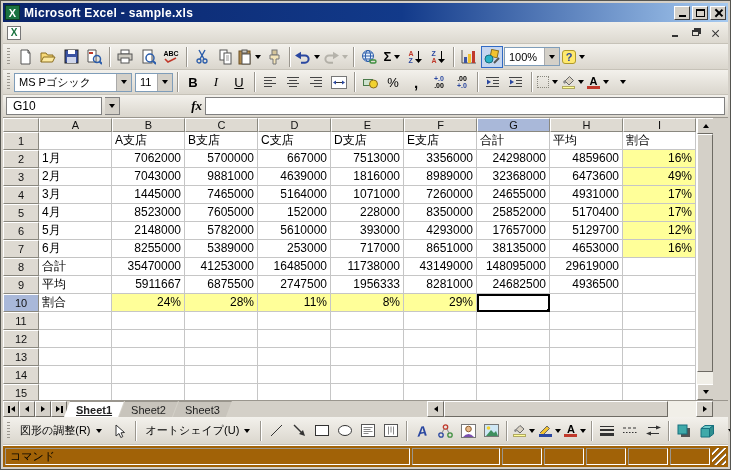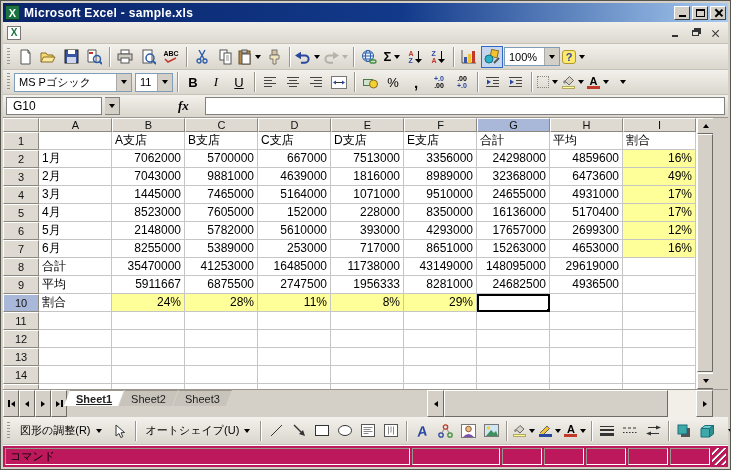--- a/index.html
+++ b/index.html
@@ -62,21 +62,21 @@
   .sortcol{display:flex;flex-direction:column;font-size:7px;line-height:7px;font-weight:bold;}
   .colorbar{width:13px;height:3px;display:block;}
   .stack{display:flex;flex-direction:column;align-items:center;}
 
   
   .fbar { height:23px; flex:none; display:flex; align-items:center; gap:3px; padding:1px 3px;
     background:linear-gradient(#f3f1ec,#dad6cd); border-bottom:1px solid #9a968e; font-size:12px; }
   .namebox { width:96px; height:18px; background:#fff; border:1px solid #808080; display:flex; align-items:center; padding-left:6px; }
   .nbdd { width:15px; height:18px; background:#d4d0c8; border:1px solid #808080; border-left:none;
     display:flex; align-items:center; justify-content:center; }
-  .fxbtn { width:24px; height:18px; display:flex; align-items:center; justify-content:flex-start;
+  .fxbtn { width:24px; height:18px; display:flex; align-items:center; justify-content:flex-end;
     font-style:italic; font-family:"Liberation Serif",serif; font-weight:bold; font-size:13px; }
   .ffield { flex:1; height:18px; background:#fff; border:1px solid #808080; padding-left:4px; }
 
   
   .gridwrap { flex:1; display:flex; background:#d4d0c8; overflow:hidden; }
   .grid { width:693px; flex:none; background:#fff; font-size:12px; }
   .ghead { display:flex; height:14px; }
   .corner { width:36px; flex:none; background:#dedad2; border:1px solid; border-color:#fff #8a887f #8a887f #fff; }
   .gcol { width:73px; flex:none; background:#dedad2; border:1px solid; border-color:#fff #8a887f #8a887f #fff;
     font-size:11px; text-align:center; line-height:12px; color:#111; }
@@ -96,40 +96,40 @@
   .sbtn { width:17px; height:16px; flex:none; background:#d4d0c8; border:1px solid; border-color:#fff #6e6b64 #6e6b64 #fff;
     display:flex; align-items:center; justify-content:center; }
   .vthumb { height:238px; flex:none; background:#d4d0c8; border:1px solid; border-color:#fff #6e6b64 #6e6b64 #fff; }
   .tri-up{width:0;height:0;border-left:3px solid transparent;border-right:3px solid transparent;border-bottom:4px solid #000;}
   .tri-dn{width:0;height:0;border-left:3px solid transparent;border-right:3px solid transparent;border-top:4px solid #000;}
   .tri-l{width:0;height:0;border-top:3px solid transparent;border-bottom:3px solid transparent;border-right:4px solid #000;}
   .tri-r{width:0;height:0;border-top:3px solid transparent;border-bottom:3px solid transparent;border-left:4px solid #000;}
   .rfiller { flex:1; background:#d4d0c8; }
 
   
-  .tabrow { height:28px; flex:none; display:flex; align-items:stretch; background:#d4d0c8; border-top:1px solid #9a968e; padding-right:15px; }
+  .tabrow { height:17px; flex:none; display:flex; align-items:stretch; background:#d4d0c8; border-top:1px solid #9a968e; padding-right:15px; }
   .navbtn { width:16px; flex:none; background:#d4d0c8; display:flex; align-items:center; justify-content:center; gap:1px;
     border:1px solid; border-color:#fff #6e6b64 #6e6b64 #fff; }
   .navbar { width:2px; height:7px; background:#000; }
   .tabs { display:flex; margin-left:2px; }
   .tab { height:16px; padding:0 12px; margin-left:-5px; display:flex; align-items:center; font-size:11px;
     background:#c8c4bc; color:#222; clip-path:polygon(6px 0, calc(100% - 0px) 0, calc(100% - 6px) 100%, 0 100%);
     border-top:1px solid #9a968e; }
   .tab.active { background:#fff; font-weight:bold; text-decoration:underline; z-index:2; }
   .tabspacer { width:112px; flex:none; }
   .hscroll { display:flex; align-items:stretch; flex:none; }
   .hthumb { width:224px; background:#d4d0c8; border:1px solid; border-color:#fff #6e6b64 #6e6b64 #fff; }
   .htrack { width:28px; background:#f1efe8; }
 
   
   .twbtn { height:22px; display:flex; align-items:center; padding:0 5px; font-size:11px; gap:3px;
     border:1px solid transparent; white-space:nowrap; flex:none; }
 
   
-  .statusbar { height:22px; flex:none; display:flex; align-items:stretch; gap:2px; background:#be185d;
+  .statusbar { height:22px; flex:none; display:flex; align-items:stretch; gap:2px; background:#a16207;
     border-top:1px solid #fff; padding:2px 2px 2px 2px; font-size:11px; }
   .pane { border:1px solid; border-color:#9a968e #fff #fff #9a968e; display:flex; align-items:center; padding:0 4px; }
   .pane.main { flex:1; }
   .pane.small { width:40px; flex:none; }
   .pane.med { width:88px; flex:none; }
   .sgrip { width:14px; flex:none;
     background:repeating-linear-gradient(135deg, transparent 0 3px, #9a968e 3px 4px, #fff 4px 5px); }
 
   svg { display:block; }
 </style>
@@ -541,58 +541,58 @@
           <div class="cell num">6473600</div>
           <div class="cell num y">49%</div>
         </div>
         <div class="grow">
           <div class="gnum">4</div>
           <div class="cell">3月</div>
           <div class="cell num">1445000</div>
           <div class="cell num">7465000</div>
           <div class="cell num">5164000</div>
           <div class="cell num">1071000</div>
-          <div class="cell num">9510000</div>
+          <div class="cell num">7260000</div>
           <div class="cell num">24655000</div>
           <div class="cell num">4931000</div>
           <div class="cell num y">17%</div>
         </div>
         <div class="grow">
           <div class="gnum">5</div>
           <div class="cell">4月</div>
           <div class="cell num">8523000</div>
           <div class="cell num">7605000</div>
           <div class="cell num">152000</div>
           <div class="cell num">228000</div>
           <div class="cell num">8350000</div>
-          <div class="cell num">16136000</div>
+          <div class="cell num">25852000</div>
           <div class="cell num">5170400</div>
           <div class="cell num y">17%</div>
         </div>
         <div class="grow">
           <div class="gnum">6</div>
           <div class="cell">5月</div>
           <div class="cell num">2148000</div>
           <div class="cell num">5782000</div>
           <div class="cell num">5610000</div>
           <div class="cell num">393000</div>
           <div class="cell num">4293000</div>
           <div class="cell num">17657000</div>
-          <div class="cell num">2699300</div>
+          <div class="cell num">5129700</div>
           <div class="cell num y">12%</div>
         </div>
         <div class="grow">
           <div class="gnum">7</div>
           <div class="cell">6月</div>
           <div class="cell num">8255000</div>
           <div class="cell num">5389000</div>
           <div class="cell num">253000</div>
           <div class="cell num">717000</div>
           <div class="cell num">8651000</div>
-          <div class="cell num">15263000</div>
+          <div class="cell num">38135000</div>
           <div class="cell num">4653000</div>
           <div class="cell num y">16%</div>
         </div>
         <div class="grow">
           <div class="gnum">8</div>
           <div class="cell">合計</div>
           <div class="cell num">35470000</div>
           <div class="cell num">41253000</div>
           <div class="cell num">16485000</div>
           <div class="cell num">11738000</div>

